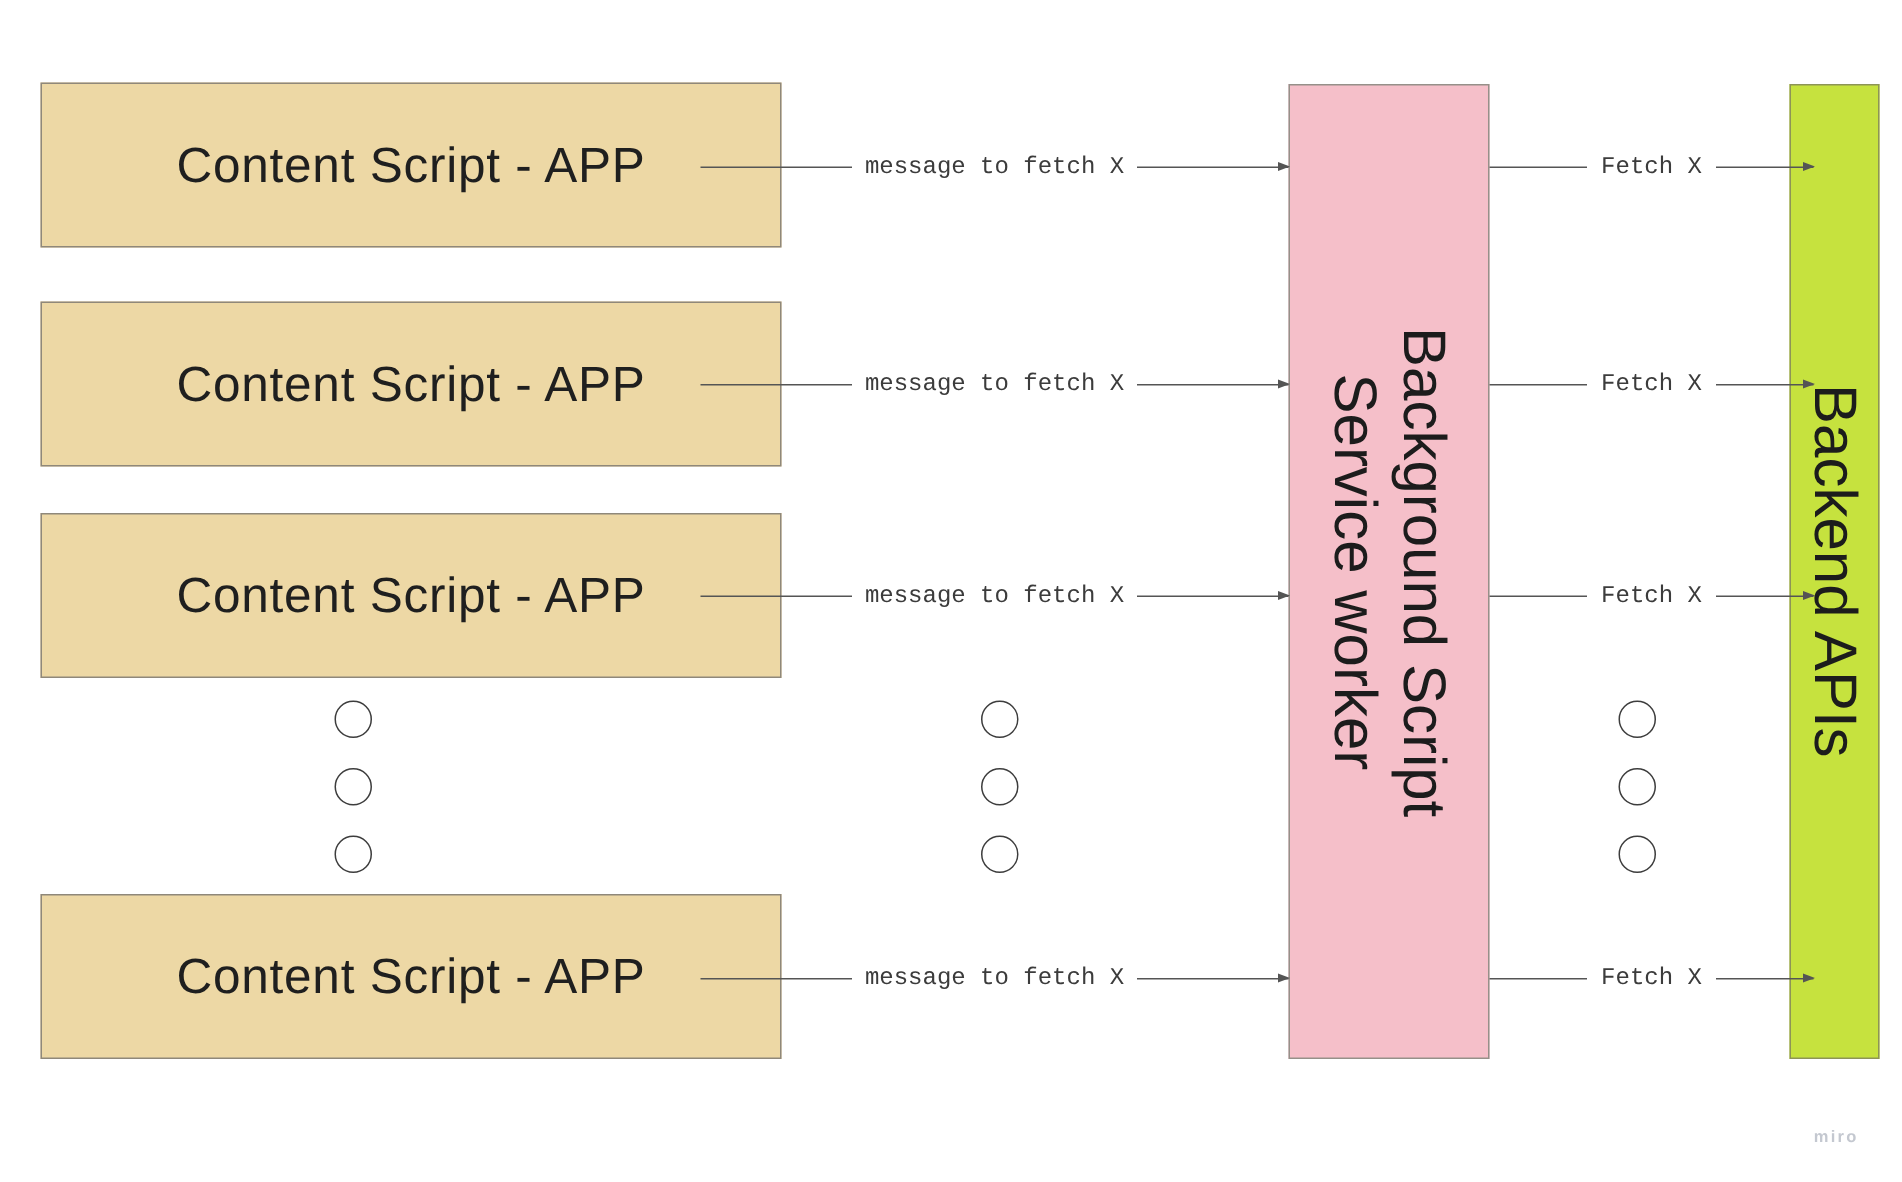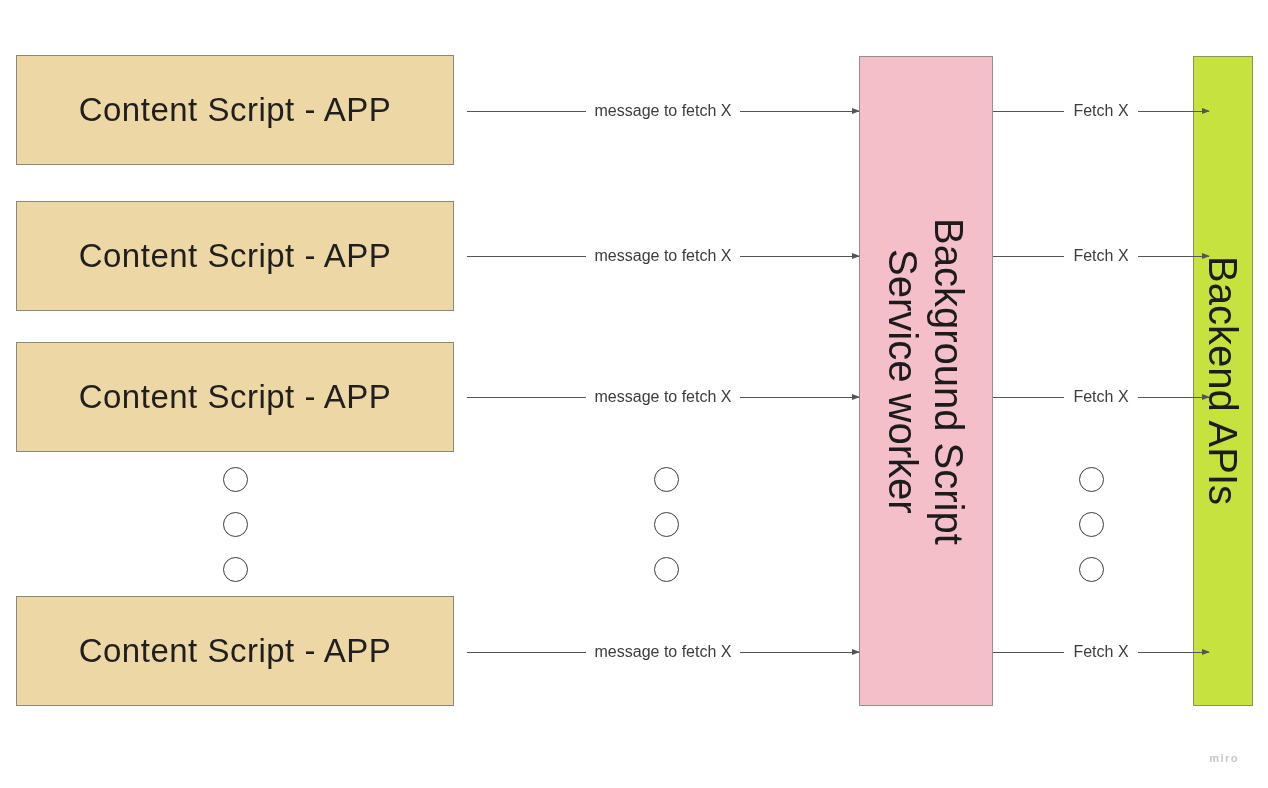--- a/index.html
+++ b/index.html
@@ -12,22 +12,22 @@
     position: relative;
     width: 1268px;
     height: 788px;
     background: #ffffff;
     overflow: hidden;
   }
 
   
   .cs-box {
     position: absolute;
-    left: 16px;
-    width: 438px;
+    left: 27px;
+    width: 494px;
     height: 110px;
     background: #edd8a5;
     border: 1px solid #8f887a;
     box-sizing: border-box;
     display: flex;
     align-items: center;
     justify-content: center;
   }
   .cs-box span {
     font-size: 33px;
@@ -70,20 +70,21 @@
     text-align: center;
     white-space: nowrap;
   }
 
   
   .edge {
     position: absolute;
     height: 22px;
     display: flex;
     align-items: center;
+    font-family: Liberation Mono, monospace;
   }
   .edge-left  { left: 467px; width: 392px; }
   .edge-right { left: 993px; width: 216px; }
   .e-1 { top: 100px; }
   .e-2 { top: 245px; }
   .e-3 { top: 386px; }
   .e-4 { top: 641px; }
   .seg {
     flex: 1;
     height: 1px;

